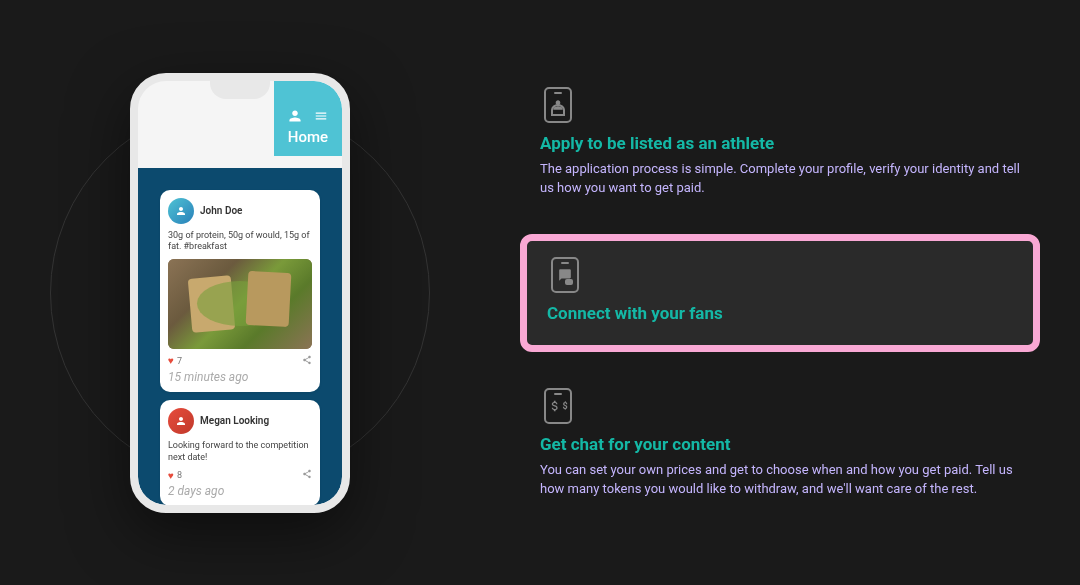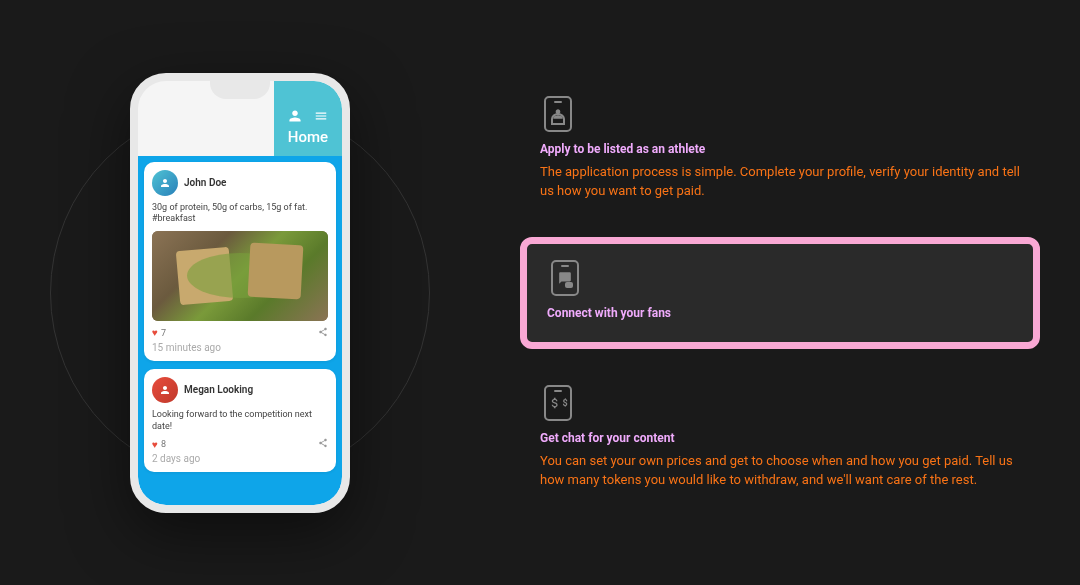--- a/index.html
+++ b/index.html
@@ -100,23 +100,24 @@
     }
 
     .phone-icon {
       color: white;
       font-size: 14px;
     }
 
     
     .phone-content {
       flex: 1;
-      background: #0ea5e9;
+      background: #0c4a6e;
       overflow: hidden;
-      padding: 6px;
+      padding: 22px;
+      margin-top: 12px;
     }
 
     
     .post-card {
       background: white;
       border-radius: 10px;
       padding: 8px;
       margin-bottom: 8px;
       box-shadow: 0 1px 3px rgba(0,0,0,0.08);
     }
@@ -230,23 +231,24 @@
       color: #e74c3c;
       font-size: 10px;
     }
 
     .share-icon {
       color: #999;
       font-size: 10px;
     }
 
     .post-time {
-      font-size: 10px;
+      font-size: 12px;
       color: #aaa;
       margin-top: 3px;
+      font-style: italic;
     }
 
     .post-card-2 {
       background: white;
       border-radius: 10px;
       padding: 8px;
       box-shadow: 0 1px 3px rgba(0,0,0,0.08);
     }
 
     
@@ -326,29 +328,29 @@
     }
 
     .icon-dollar::after {
       content: '$';
       font-size: 9px;
       color: #888;
       font-weight: bold;
     }
 
     .feature-title {
-      font-size: 12px;
+      font-size: 17px;
       font-weight: 700;
-      color: #f0abfc;
+      color: #14b8a6;
       margin-bottom: 6px;
     }
 
     .feature-desc {
       font-size: 13px;
-      color: #f97316;
+      color: #c4b5fd;
       line-height: 1.5;
     }
 
     
     .phone-side-btn-right {
       position: absolute;
       right: -10px;
       top: 80px;
       width: 4px;
       height: 50px;
@@ -421,21 +423,21 @@
 
         <div class="post-card">
           <div class="post-user">
             <div class="avatar avatar-jd">
               <svg width="12" height="12" viewBox="0 0 24 24" fill="white">
                   <path d="M12 12c2.2 0 4-1.8 4-4s-1.8-4-4-4-4 1.8-4 4 1.8 4 4 4zm0 2c-2.7 0-8 1.3-8 4v2h16v-2c0-2.7-5.3-4-8-4z"></path>
                 </svg>
             </div>
             <span class="post-username">John Doe</span>
           </div>
-          <div class="post-text">30g of protein, 50g of carbs, 15g of fat. #breakfast</div>
+          <div class="post-text">30g of protein, 50g of would, 15g of fat. #breakfast</div>
           <div class="post-image">
             <div class="food-image">
               <div class="food-overlay"></div>
             </div>
           </div>
           <div class="post-actions">
             <div class="post-likes">
               <span class="heart-icon">♥</span>
               <span>7</span>
             </div>

